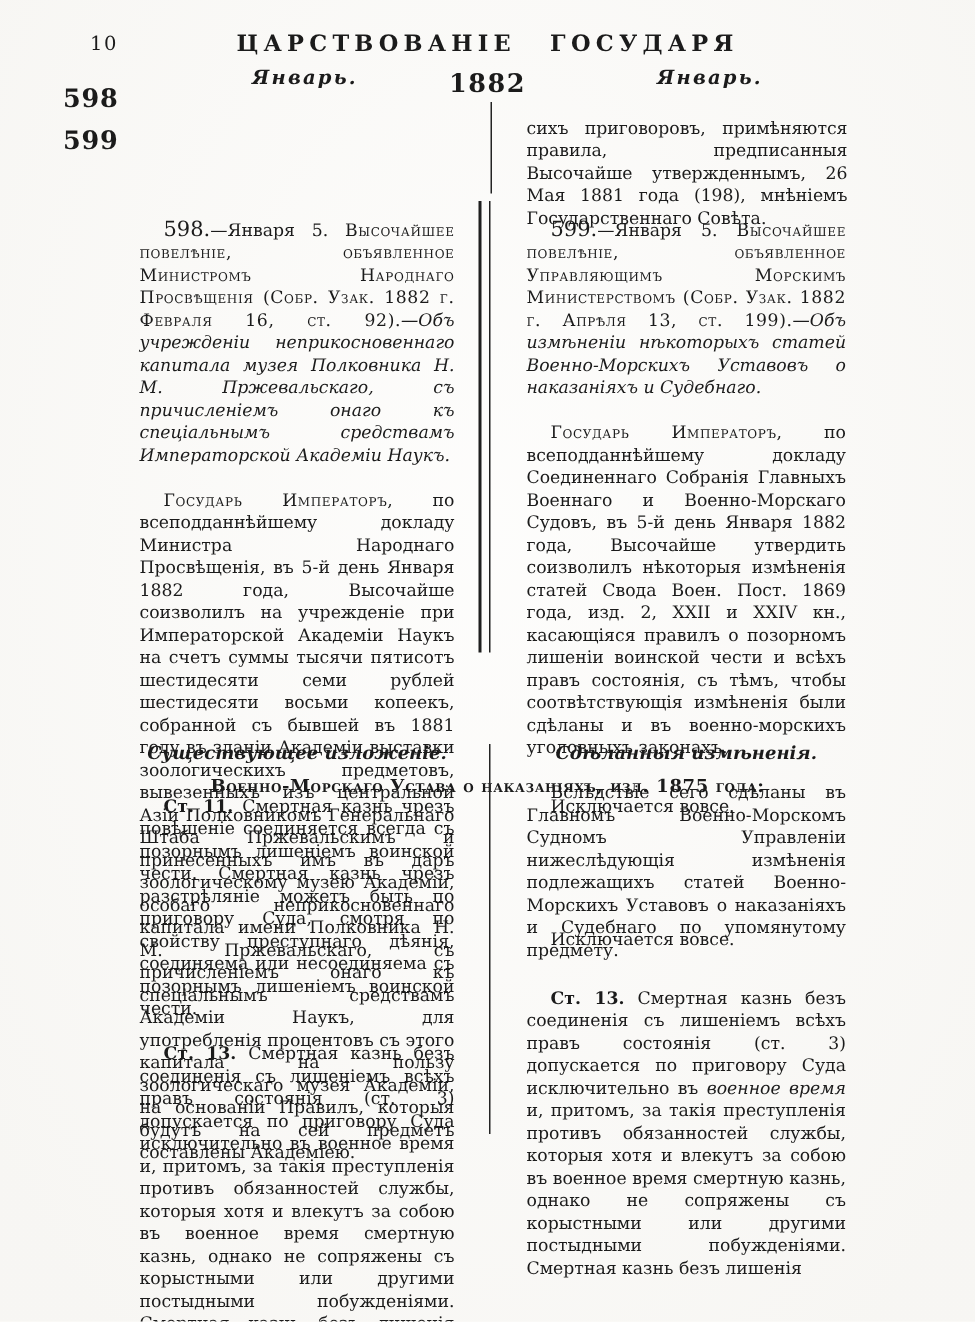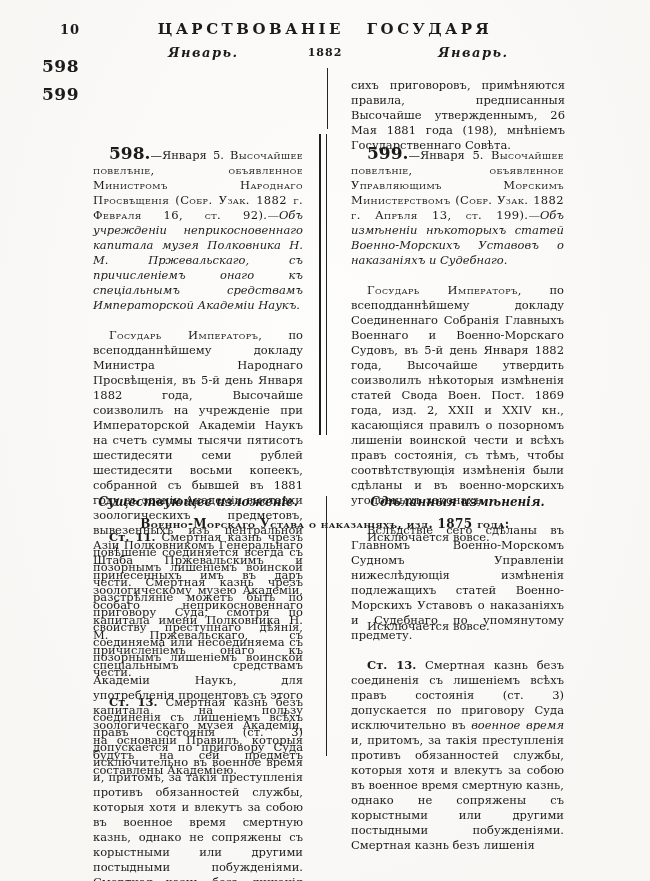--- a/index.html
+++ b/index.html
@@ -9,37 +9,37 @@
     font-family:"DejaVu Serif","Liberation Serif",serif;
     color:#1b1b1b;
     overflow:hidden;
   }
   .page{position:relative;width:650px;height:881px;
     background:
       radial-gradient(ellipse at 50% 40%, rgba(255,255,255,.6), rgba(0,0,0,.015) 90%),
       #fbfaf7;}
   .abs{position:absolute;}
   
-  .pagenum{left:60px;top:22px;font-size:13px;font-weight:bold;letter-spacing:1px;}
+  .pagenum{left:60px;top:22px;font-size:13px;font-weight:normal;letter-spacing:1px;}
   .running-title{left:0;right:0;top:20px;text-align:center;font-size:15px;font-weight:bold;
     letter-spacing:3.5px;word-spacing:14px;}
   .month{font-size:13px;font-style:italic;font-weight:bold;letter-spacing:1.5px;}
   .month-left{left:168px;top:45px;}
   .month-right{left:438px;top:45px;}
-  .year{left:0;right:0;top:46px;text-align:center;font-size:11px;font-weight:bold;letter-spacing:1px;}
+  .year{left:0;right:0;top:46px;text-align:center;font-size:17px;font-weight:bold;letter-spacing:1px;}
   .margin-num{left:42px;font-size:17px;font-weight:bold;letter-spacing:.5px;text-align:right;}
   .mn1{top:56px;}
   .mn2{top:84px;}
   
   .txt{font-size:11.5px;line-height:15px;text-align:justify;}
   .txt p{margin:15px;text-indent:16px;}
   .txt p.noindent{text-indent:0;}
   .sc{font-variant:small-caps;letter-spacing:.4px;}
   .it{font-style:italic;}
-  .secnum{font-size:17px;font-weight:bold;}
+  .secnum{font-size:14px;font-weight:normal;}
   .artlabel{font-weight:bold;}
   
   .vrule{width:1px;background:#242424;}
   .rule-intro{left:327px;top:68px;height:61px;}
   .rule-table{left:326px;top:496px;height:260px;}
   .rule-double{left:319px;top:134px;height:301px;width:5px;
     border-left:2px solid #1f1f1f;border-right:1px solid #1f1f1f;}
   
   .carryover{left:336px;top:63px;width:244px;}
   .col-598{left:78px;top:131px;width:240px;}

